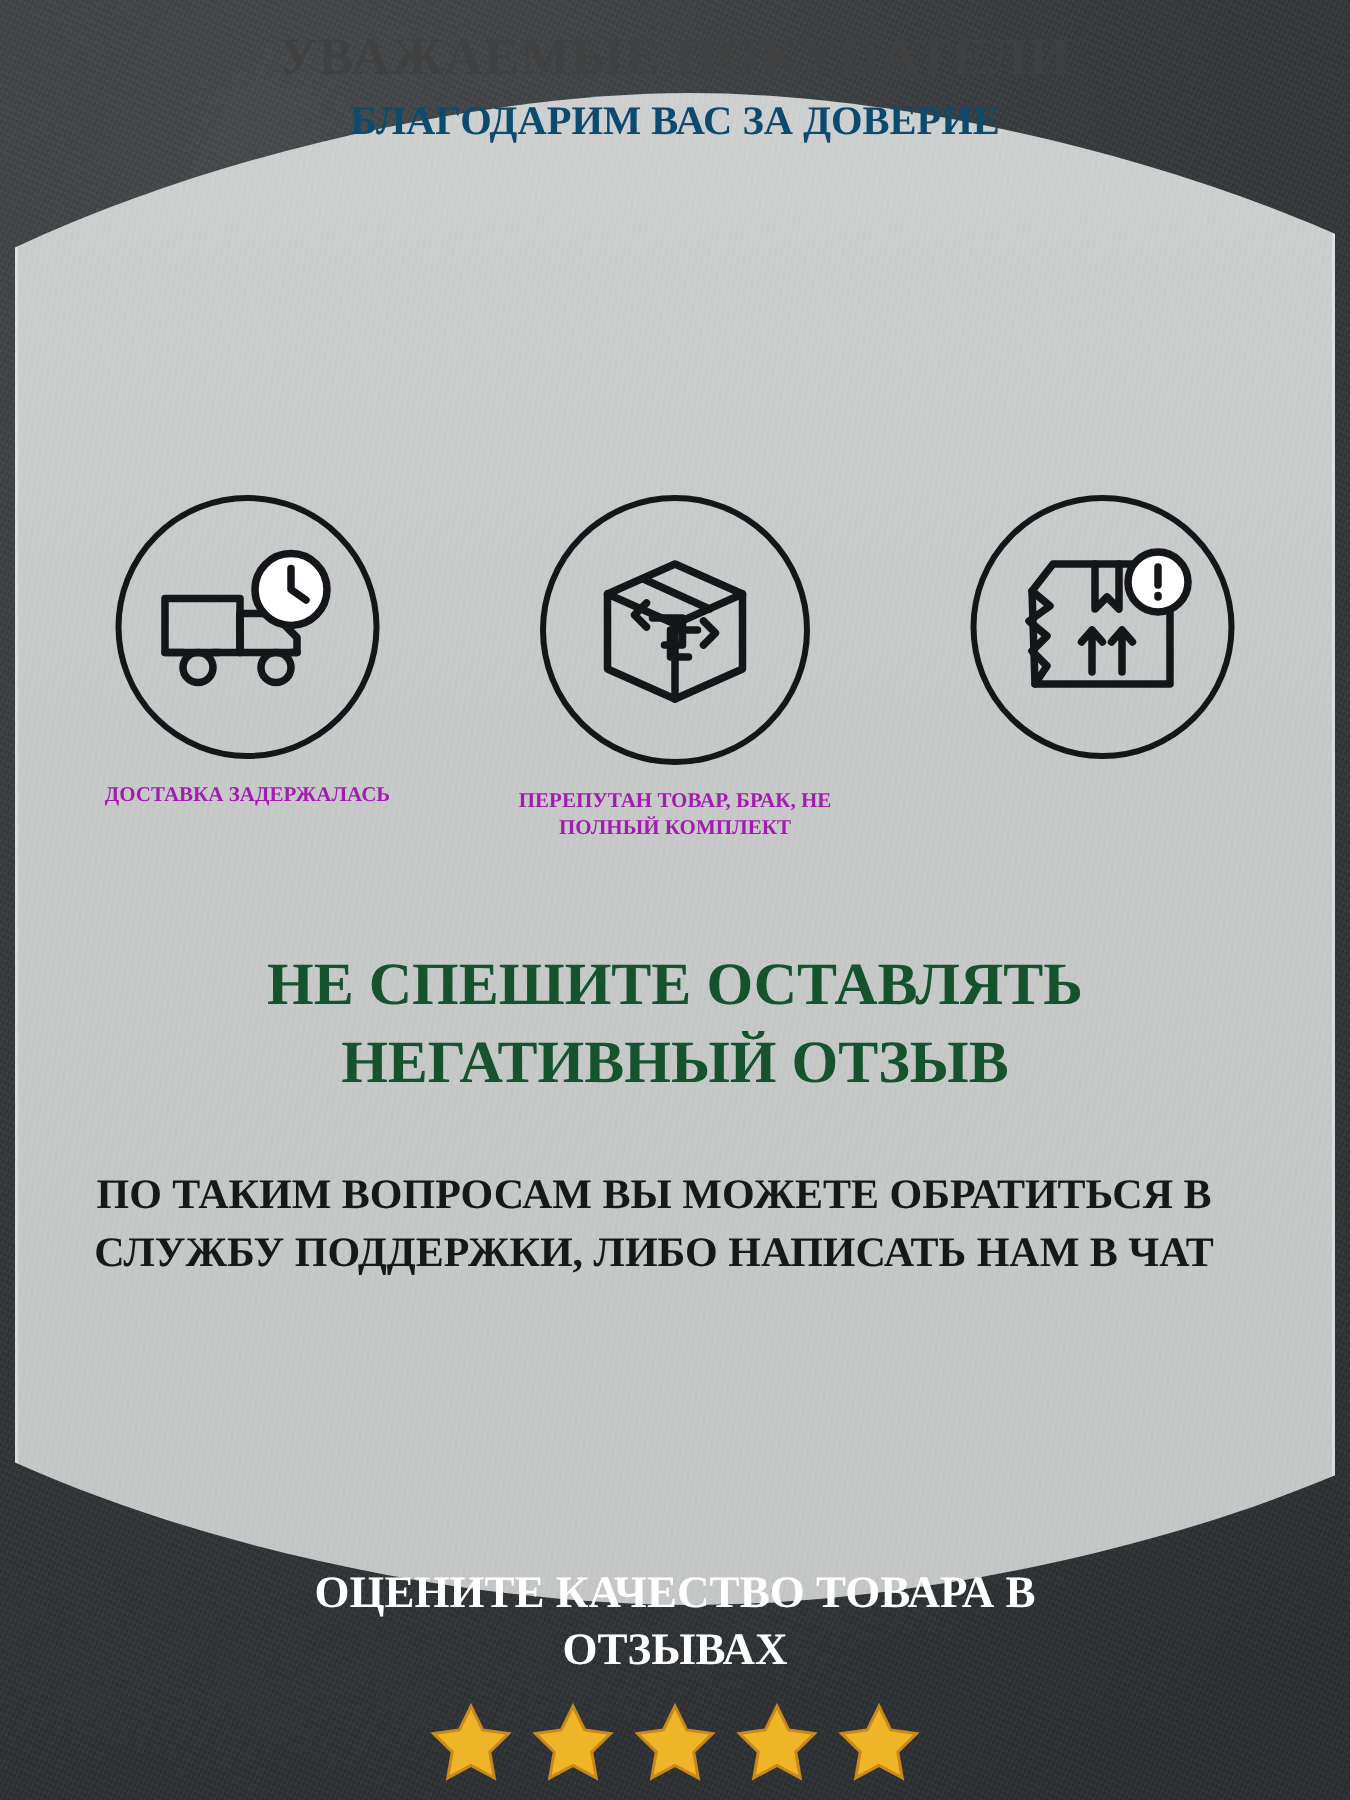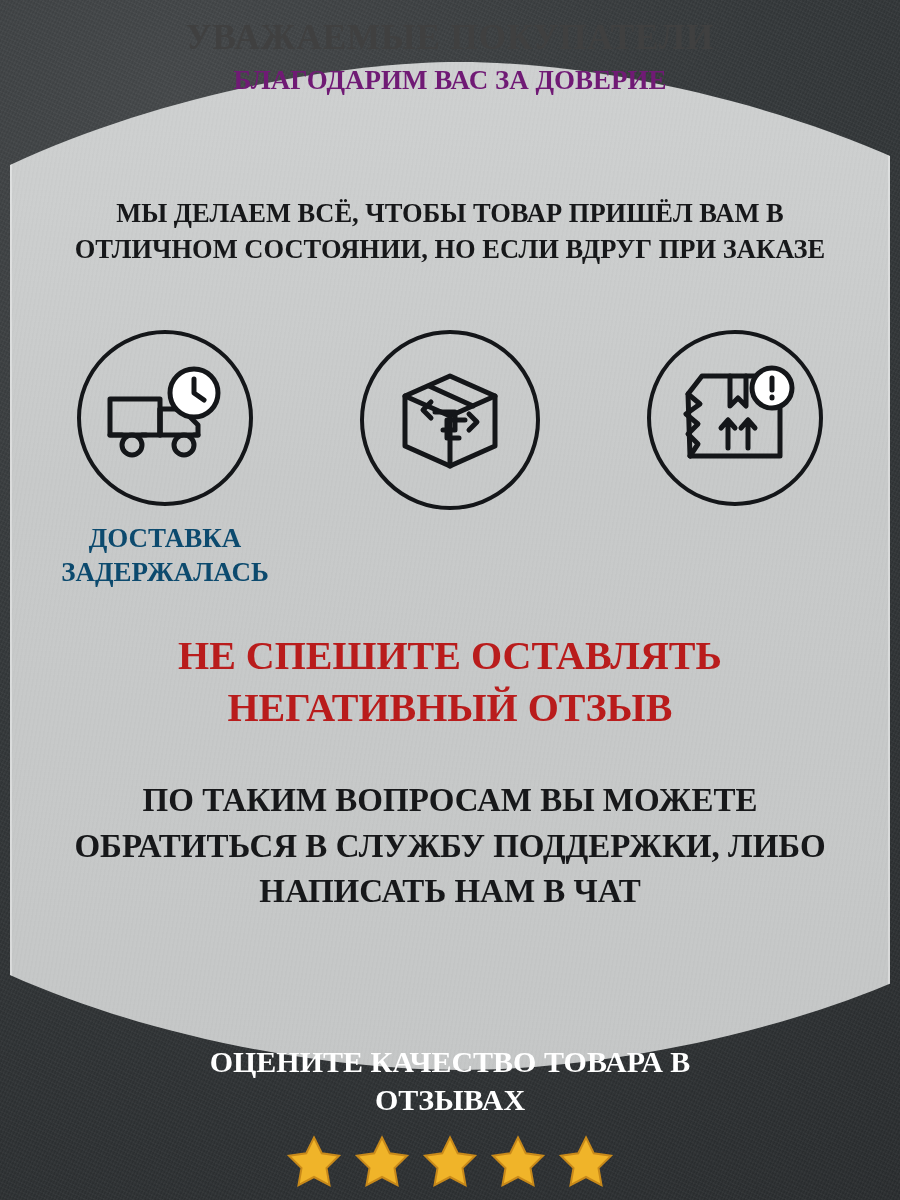--- a/index.html
+++ b/index.html
@@ -64,21 +64,21 @@
     font-weight: bold;
     letter-spacing: 1px;
     color: #404040;
     text-transform: uppercase;
     line-height: 1.15;
     margin: 0 0 6px 0;
   }
   .header-sub {
     font-size: 27px;
     font-weight: bold;
-    color: #701a75;
+    color: #0c4a6e;
     text-transform: uppercase;
     line-height: 1.2;
     margin: 0;
     padding: 0 200px;
   }
 
   
   .intro {
     position: absolute;
     top: 196px;
@@ -115,50 +115,50 @@
     border: 4px solid #141619;
     border-radius: 50%;
     display: flex;
     align-items: center;
     justify-content: center;
     background: transparent;
     overflow: hidden;
   }
   .icon-caption {
     margin-top: 16px;
-    font-size: 27px;
-    font-weight: bold;
-    color: #0c4a6e;
+    font-size: 14px;
+    font-weight: bold;
+    color: #a21caf;
     line-height: 1.25;
     text-transform: uppercase;
   }
   .icon-block.mid .icon-circle { width: 172px; height: 172px; }
 
   
   .headline {
     position: absolute;
     top: 630px;
     left: 50px;
     width: 800px;
     text-align: center;
     font-size: 40px;
     font-weight: bold;
-    color: #b91c1c;
+    color: #14532d;
     line-height: 1.3;
     text-transform: uppercase;
     z-index: 4;
   }
 
   .outro {
     position: absolute;
     top: 778px;
-    left: 50px;
+    left: 36px;
     width: 800px;
     text-align: center;
-    font-size: 33px;
+    font-size: 28px;
     font-weight: bold;
     color: #17181a;
     line-height: 1.38;
     text-transform: uppercase;
     z-index: 4;
     font-family: Liberation Serif, serif;
   }
 
   
   .footer {
@@ -194,21 +194,20 @@
 
   <div class="dark-bg"></div>
   <div class="light-panel"></div>
   <div class="panel-edge"></div>
 
   <div class="header">
     <div class="header-title">УВАЖАЕМЫЕ ПОКУПАТЕЛИ</div>
     <div class="header-sub">БЛАГОДАРИМ ВАС ЗА ДОВЕРИЕ</div>
   </div>
 
-  <div class="intro">МЫ ДЕЛАЕМ ВСЁ, ЧТОБЫ ТОВАР ПРИШЁЛ ВАМ В ОТЛИЧНОМ СОСТОЯНИИ, НО ЕСЛИ ВДРУГ ПРИ ЗАКАЗЕ</div>
 
   <div class="icons-row">
 
     <div class="icon-block">
       <div class="icon-circle">
         <svg width="126" height="106" viewBox="0 0 126 106" fill="none" stroke="#141619" stroke-width="5" stroke-linecap="round" stroke-linejoin="round">
 
           <path d="M8 34 h50 v36 h-50 z"></path>
           <path d="M58 44 h22 l16 16 v10 h-38 z"></path>
 
@@ -235,20 +234,21 @@
           <path d="M65 56 L65 106"></path>
 
           <path d="M44 26 L88 46"></path>
 
           <path d="M50 52 h20 v18 h-12"></path>
           <path d="M46 58 l-8 -8 8 -8"></path>
           <path d="M80 60 h-18 v18 h12"></path>
           <path d="M84 54 l8 8 -8 8"></path>
         </svg>
       </div>
+      <div class="icon-caption">ПЕРЕПУТАН ТОВАР, БРАК, НЕ ПОЛНЫЙ КОМПЛЕКТ</div>
     </div>
 
     <div class="icon-block">
       <div class="icon-circle">
         <svg width="126" height="116" viewBox="0 0 126 116" fill="none" stroke="#141619" stroke-width="5" stroke-linecap="round" stroke-linejoin="round">
 
           <path d="M16 34 L30 16 L96 16 L108 30 L108 96 L18 96 Z"></path>
 
           <path d="M58 16 L58 46 L66 38 L74 46 L74 16"></path>
 

